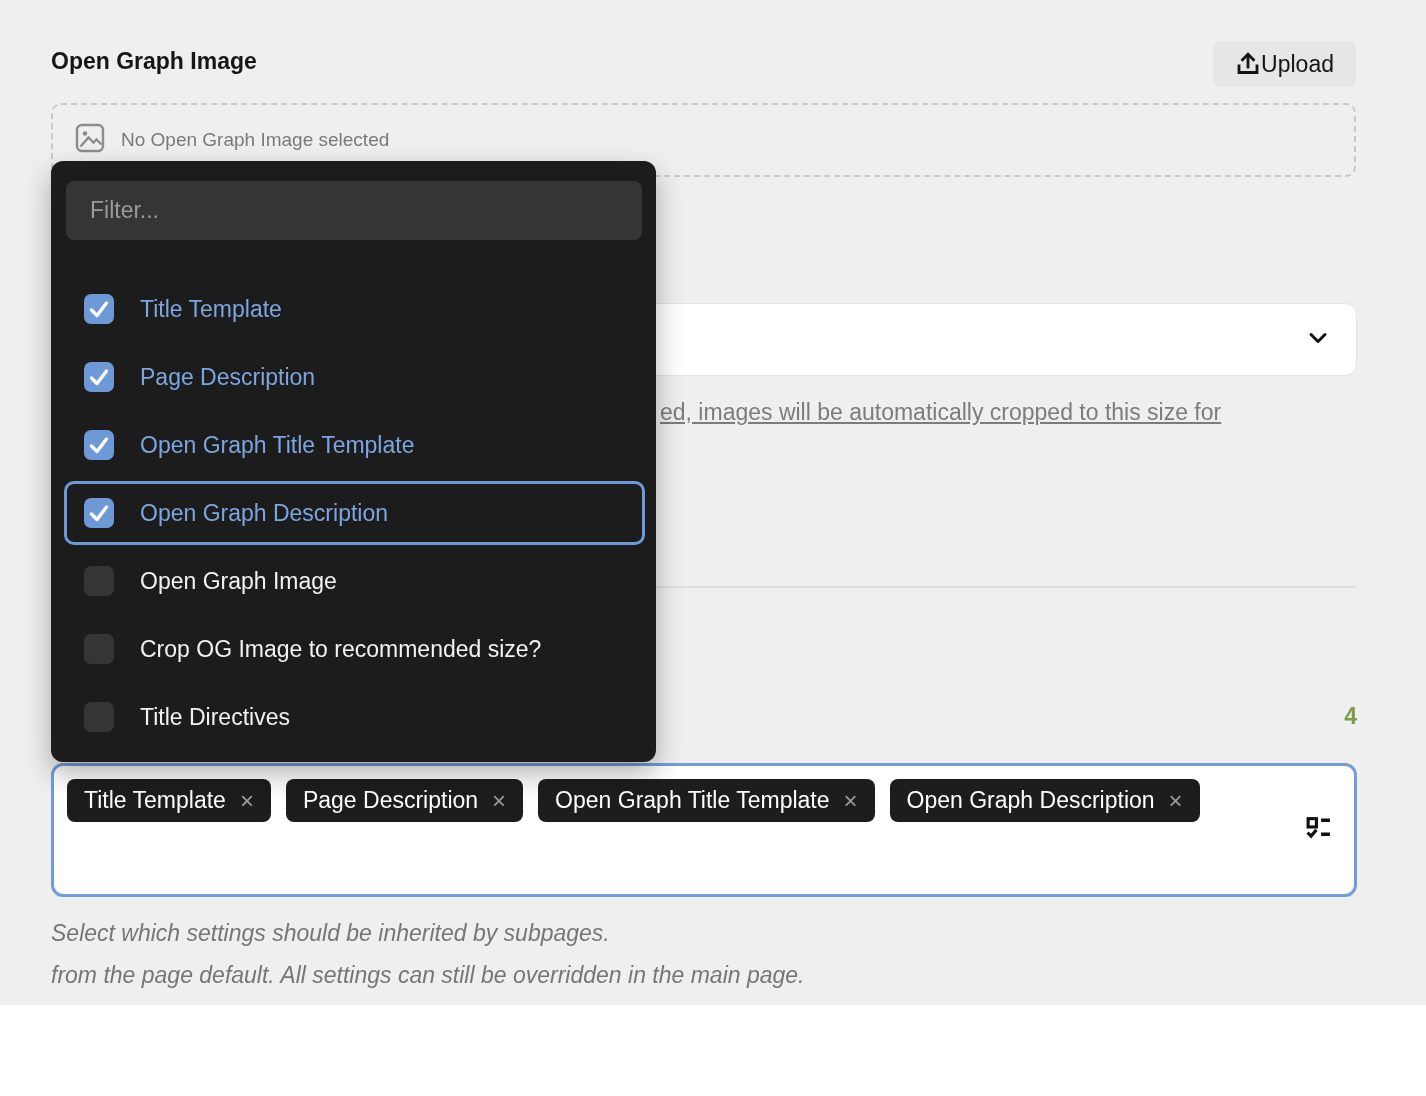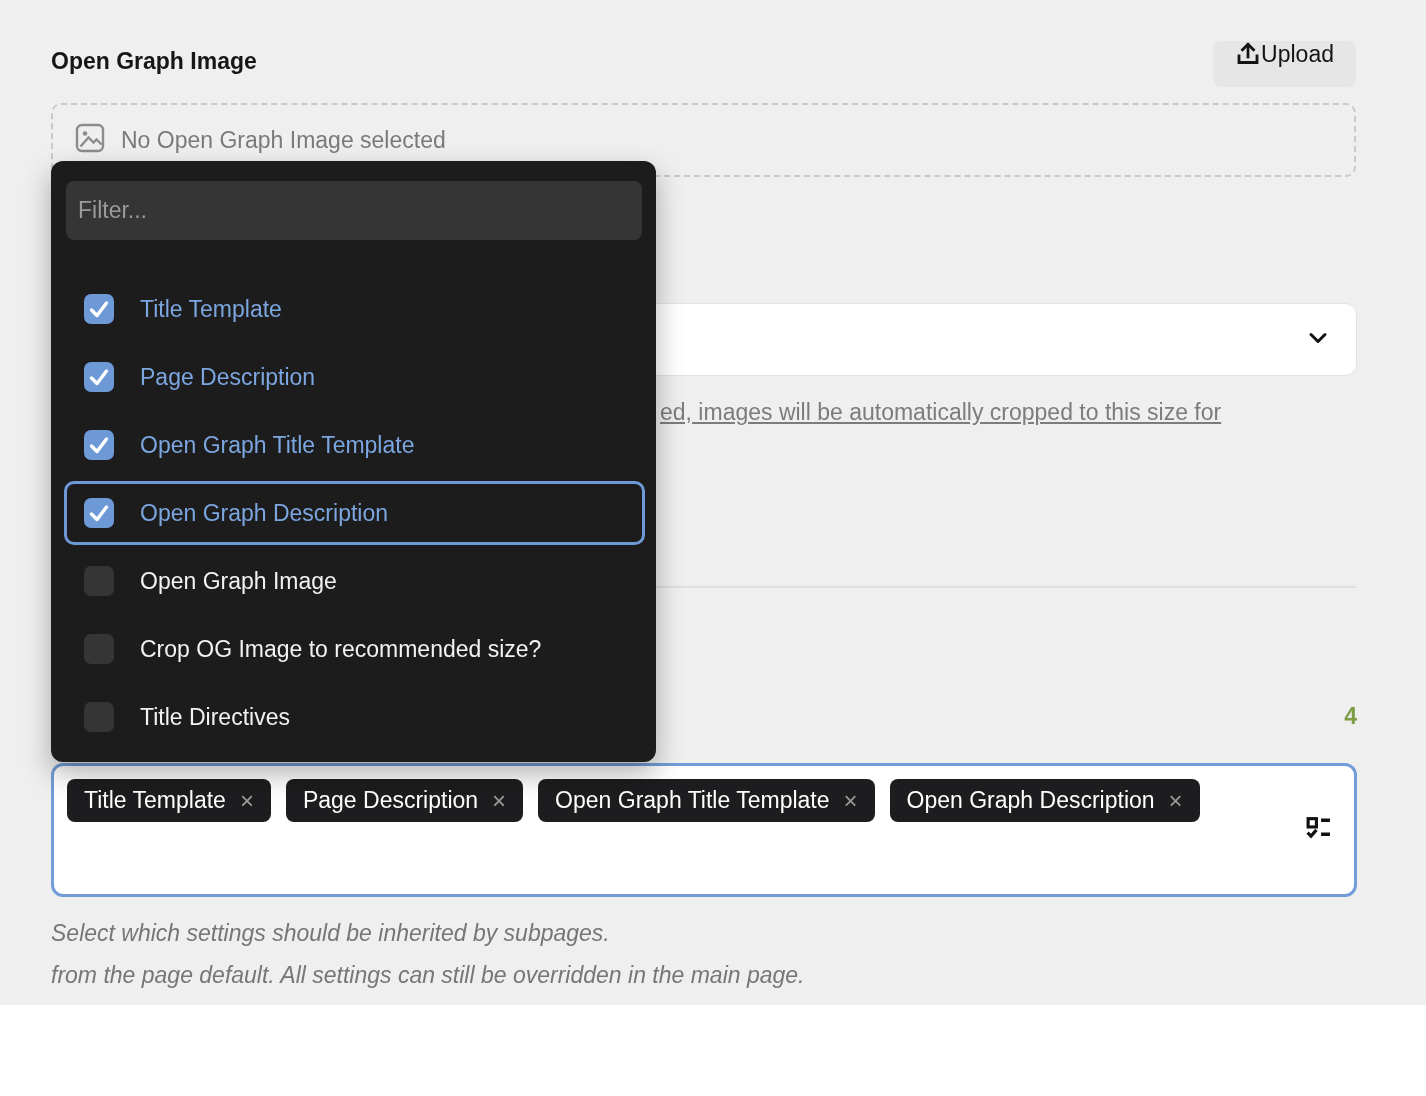--- a/index.html
+++ b/index.html
@@ -2,29 +2,29 @@
 <html><head>
 <meta charset="utf-8">
 <style>
   html,body{margin:0;padding:0;}
   body{font-family:"Liberation Sans",sans-serif;}
   #screen{position:relative;width:1426px;height:1005px;background:#efefef;overflow:hidden;}
 
   
   .field-label{position:absolute;left:51px;top:48px;font-size:23px;font-weight:700;color:#161616;}
   .btn-group{position:absolute;top:41px;right:70px;display:flex;gap:3px;}
-  .btn{display:inline-flex;align-items:flex-start;gap:0;background:#e6e6e6;border:none;
+  .btn{display:inline-flex;align-items:center;gap:0;background:#e6e6e6;border:none;
        border-radius:8px;height:46px;padding:0 22px;font-size:23px;color:#141414;
        font-family:inherit;cursor:pointer;}
   .btn svg{display:block;}
 
   
   .picker{position:absolute;left:51px;top:103px;width:1305px;height:74px;box-sizing:border-box;
           border:2px dashed #c9c9c9;border-radius:10px;display:flex;align-items:center;padding:0 22px;gap:16px;}
-  .picker-text{font-size:23px;color:#7a7a7a;}
+  .picker-text{font-size:19px;color:#7a7a7a;}
 
   
   .size-select{position:absolute;left:51px;top:303px;width:1306px;height:73px;box-sizing:border-box;
                background:#fff;border:1px solid #e3e3e3;border-radius:12px;}
   .size-select .chev{position:absolute;right:26px;top:50%;transform:translateY(-50%);}
 
   .crop-hint{position:absolute;left:660px;top:399px;font-size:23px;color:#7c7c7c;white-space:nowrap;text-decoration:underline;}
 
   .divider{position:absolute;left:51px;top:586px;width:1305px;height:2px;background:#dfdfdf;}
 
@@ -41,21 +41,21 @@
   .tags-field .list-icon{position:absolute;right:22px;top:50%;transform:translateY(-50%);}
 
   
   .help{position:absolute;left:51px;top:912px;font-size:23px;line-height:42px;color:#767676;font-style:italic;}
 
   
   .dropdown{position:absolute;left:51px;top:161px;width:605px;height:601px;background:#1c1c1c;
             border-radius:12px;box-shadow:0 12px 28px rgba(0,0,0,.30);z-index:20;}
   .filter-input{position:absolute;left:15px;top:20px;width:576px;height:59px;box-sizing:border-box;
                 background:#353535;border:none;border-radius:8px;color:#e8e8e8;font-size:23px;
-                padding:0 12px;font-family:inherit;outline:none;}
+                padding:0 24px;font-family:inherit;outline:none;}
   .filter-input::placeholder{color:#9a9a9a;}
   .opt-list{position:absolute;left:0;top:114px;right:0;}
   .opt-row{position:relative;height:68px;display:flex;align-items:center;padding-left:33px;cursor:pointer;}
   .opt-row .cbx{width:30px;height:30px;border-radius:7px;background:#353535;margin-right:26px;
                 flex-shrink:0;display:flex;align-items:center;justify-content:center;}
   .opt-row.checked .cbx{background:#6d99d6;}
   .opt-label{font-size:23px;color:#f2f2f2;}
   .opt-row.checked .opt-label{color:#7ca6e0;}
   .opt-row.focused::before{content:"";position:absolute;left:13px;right:11px;top:2px;bottom:2px;
                            border:3px solid #6d99d6;border-radius:10px;pointer-events:none;}

